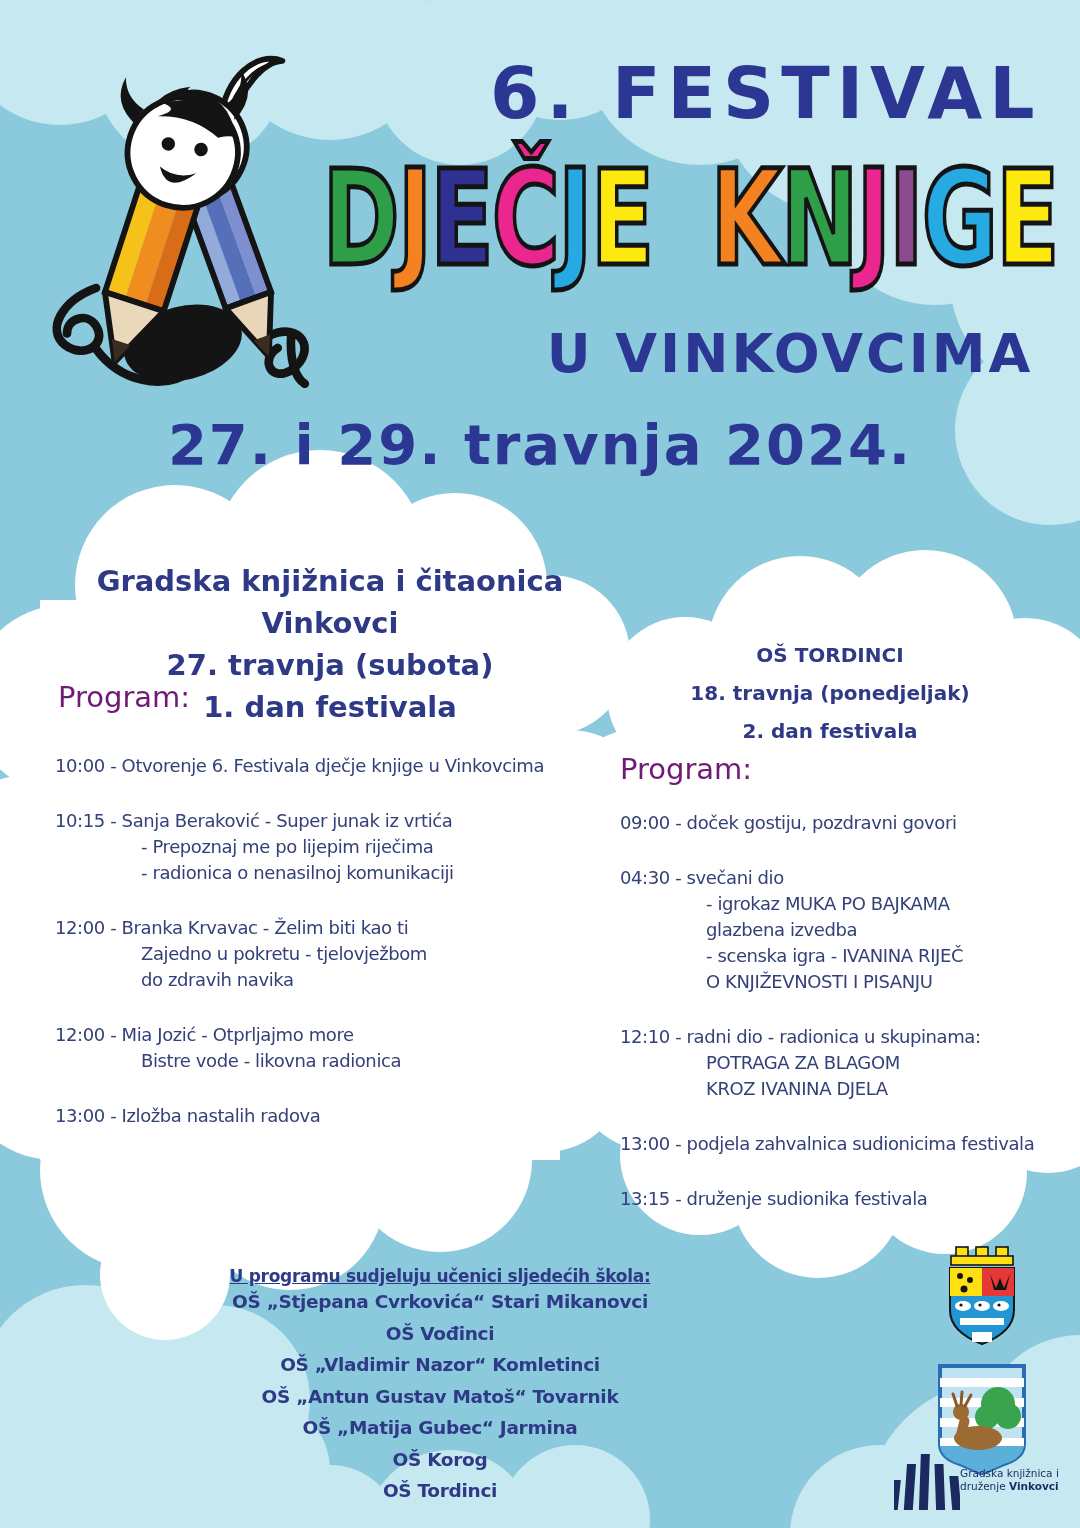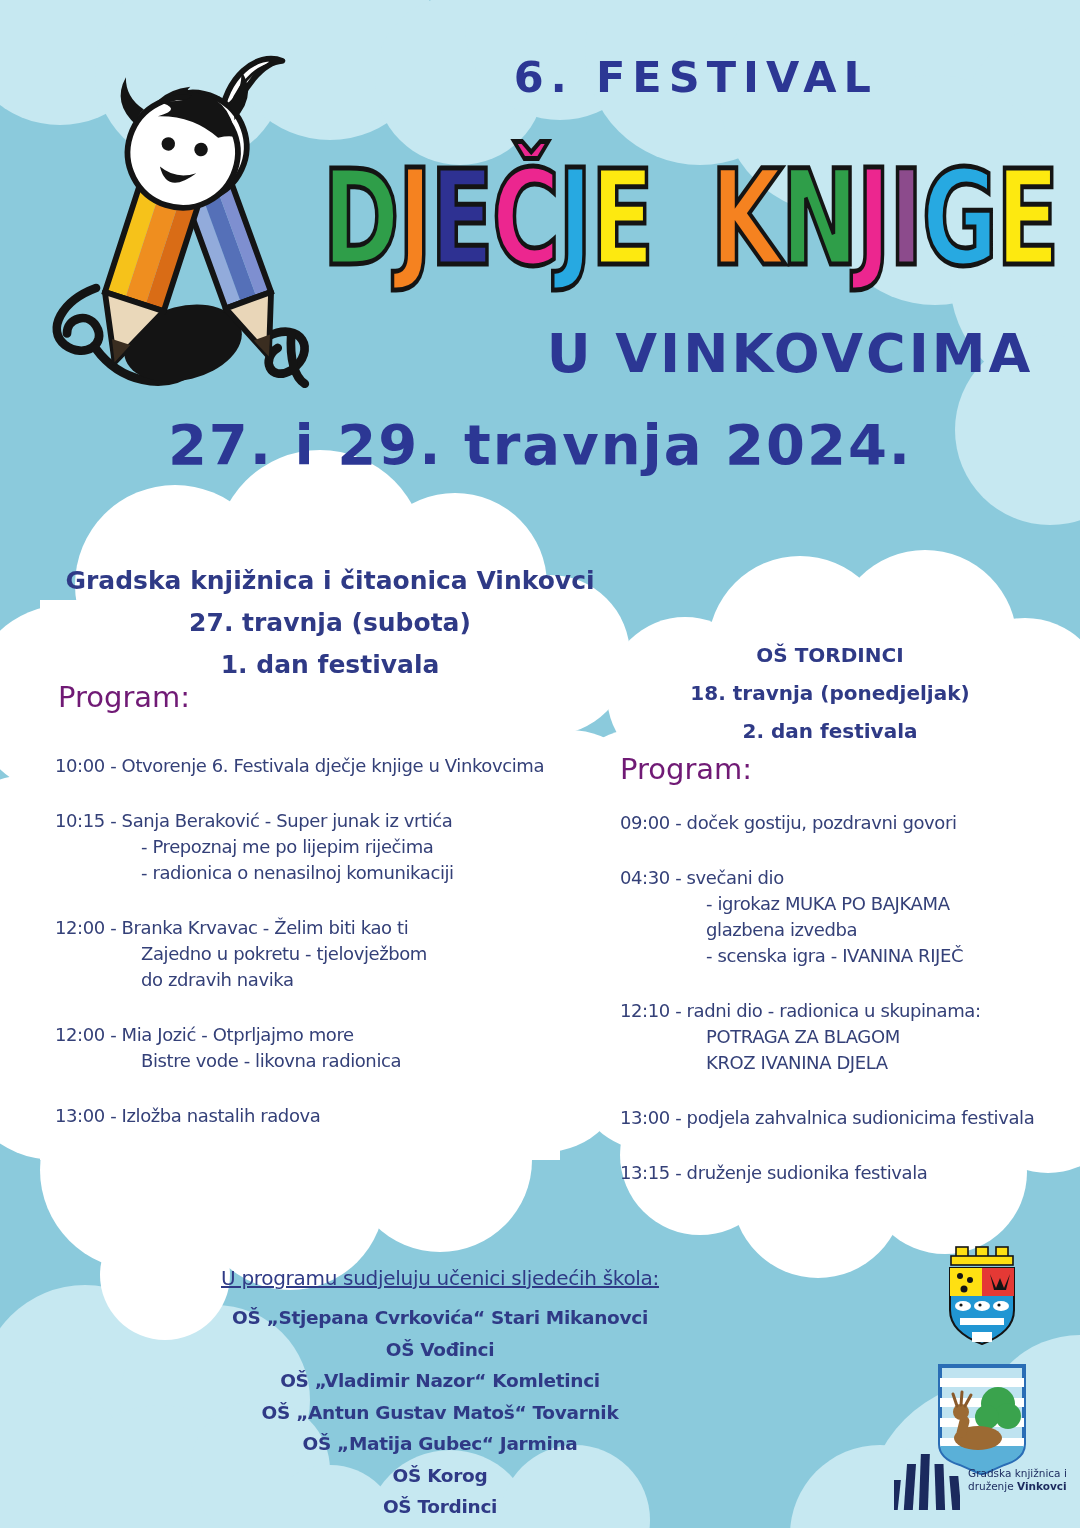--- a/index.html
+++ b/index.html
@@ -6,23 +6,23 @@
   #poster{
     position:relative;width:1080px;height:1528px;overflow:hidden;
     background:#8bcadc;
     font-family:"DejaVu Sans","Liberation Sans",sans-serif;
     margin:0 auto;
   }
   #cloudlayer{position:absolute;left:0;top:0;width:1080px;height:1528px;}
   .abs{position:absolute;}
   
   #title-top{
-    left:0;top:52px;width:878px;text-align:right;
+    left:0;top:52px;width:878px;text-align:left;
     padding-left:490px;box-sizing:border-box;
-    font-size:43px;font-weight:bold;letter-spacing:7px;color:#2c3794;
+    font-size:71px;font-weight:bold;letter-spacing:7px;color:#2c3794;
     white-space:nowrap;
   }
   #title-letters-wrap{
     left:0;top:142px;width:1080px;text-align:center;padding-left:300px;box-sizing:border-box;
     transform:scaleY(1.42);transform-origin:50% 0;
     white-space:nowrap;
   }
   .letter{
     font-size:93px;font-weight:bold;letter-spacing:-2px;
     -webkit-text-stroke:3.5px #141414;
@@ -31,38 +31,38 @@
   #subtitle{
     left:0;top:322px;width:1080px;text-align:center;padding-left:500px;box-sizing:border-box;
     font-size:54px;font-weight:bold;letter-spacing:3px;color:#2c3794;white-space:nowrap;
   }
   #date-line{
     left:0;top:412px;width:1080px;text-align:center;
     font-size:56px;font-weight:bold;letter-spacing:2px;color:#2c3794;white-space:nowrap;
   }
   
   .day-header{color:#2f3a86;font-weight:bold;text-align:center;}
-  #day1-header{left:40px;top:560px;width:580px;font-size:25px;line-height:42px;}
+  #day1-header{left:40px;top:560px;width:580px;font-size:29px;line-height:42px;}
   #day2-header{left:620px;top:636px;width:420px;font-size:20px;line-height:38px;}
   .program-label{color:#701a75;font-weight:normal;font-size:29px;}
   #day1-program-label{left:58px;top:680px;}
   #day2-program-label{left:620px;top:752px;}
   .program-list{color:#344078;font-size:18px;line-height:26px;letter-spacing:-0.4px;}
   #day1-items{left:55px;top:753px;width:560px;}
   #day2-items{left:620px;top:810px;width:450px;}
   .p-item{margin-bottom:29px;}
   .p-cont{padding-left:86px;}
   
   #participants{left:60px;top:1266px;width:760px;text-align:center;color:#2f3a86;}
-  #participants-heading{font-size:20px;font-weight:normal;text-decoration:underline;margin-bottom:12px;letter-spacing:-0.3px;}
+  #participants-heading{font-size:17px;font-weight:bold;text-decoration:underline;letter-spacing:-0.3px;}
   .school{font-size:18.5px;font-weight:bold;line-height:31.5px;letter-spacing:-0.3px;}
   
   #county-crest{left:930px;top:1246px;}
   #city-crest{left:934px;top:1360px;}
-  #library-logo{left:894px;top:1450px;display:flex;align-items:center;gap:8px;}
+  #library-logo{left:894px;top:1450px;display:flex;align-items:center;}
   #library-text{font-size:10.5px;line-height:13px;color:#1b2a5e;white-space:nowrap;}
   #library-text b{font-weight:bold;}
   
   #mascot{left:38px;top:38px;}
 </style>
 </head>
 <body>
 
 <div id="poster">
 
@@ -225,20 +225,21 @@
   <div id="day2-program-label" class="abs program-label">Program:</div>
   <div id="day2-items" class="abs program-list">
       <div class="p-item">
         <div class="p-first">09:00 - doček gostiju, pozdravni govori</div>
       </div>
       <div class="p-item">
         <div class="p-first">04:30 - svečani dio</div>
         <div class="p-cont">- igrokaz MUKA PO BAJKAMA</div>
         <div class="p-cont">glazbena izvedba</div>
         <div class="p-cont">- scenska igra - IVANINA RIJEČ</div>
+        <div class="p-cont">O KNJIŽEVNOSTI I PISANJU</div>
       </div>
       <div class="p-item">
         <div class="p-first">12:10 - radni dio - radionica u skupinama:</div>
         <div class="p-cont">POTRAGA ZA BLAGOM</div>
         <div class="p-cont">KROZ IVANINA DJELA</div>
       </div>
       <div class="p-item">
         <div class="p-first">13:00 - podjela zahvalnica sudionicima festivala</div>
       </div>
       <div class="p-item">

